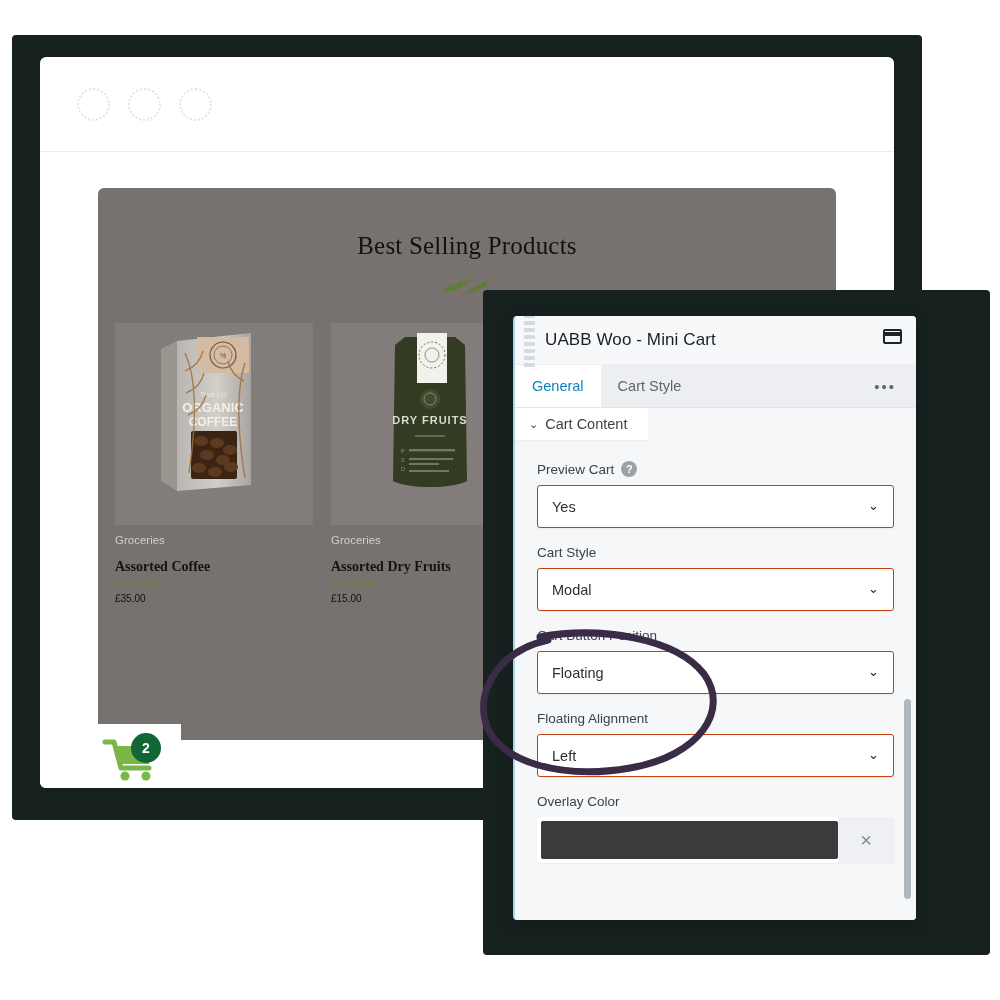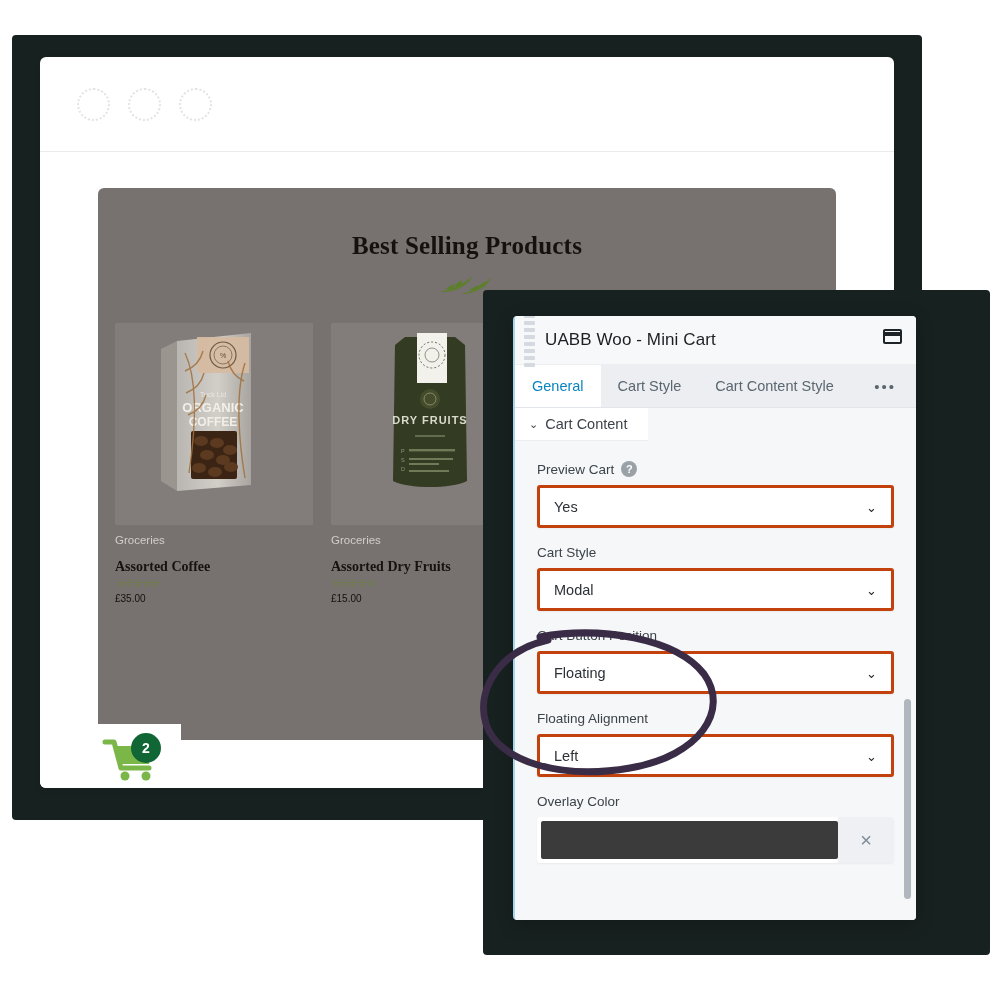--- a/index.html
+++ b/index.html
@@ -45,21 +45,21 @@
   
   .overlay-page {
     position: absolute; left: 58px; top: 36px;
     width: 738px; height: 552px;
     background: #77716f; border-radius: 6px;
     overflow: hidden;
   }
   .section-title {
     text-align: center; margin-top: 44px;
     font-family: "Liberation Serif", serif;
-    font-size: 25px; font-weight: 700; color: #16110f;
+    font-size: 25px; font-weight: 400; color: #16110f;
     letter-spacing: .2px;
   }
   .leaf-wrap { display:flex; justify-content:center; margin-top: 12px; }
 
   .products {
     display: flex; gap: 18px; padding: 27px 17px 0 17px;
   }
   .product { width: 198px; }
   .product-img {
     width: 198px; height: 202px;
@@ -150,21 +150,21 @@
     font-size: 13.5px; color: #3c434a; margin-bottom: 8px;
     display: flex; align-items: center; gap: 7px;
   }
   .help {
     width: 16px; height: 16px; border-radius: 50%;
     background: #9aa2a8; color: #fff;
     font-size: 11px; font-weight: 700;
     display:flex; align-items:center; justify-content:center;
   }
   .select {
-    height: 43px; background: #fff; border: 3px solid #c2410c;
+    height: 43px; background: #fff; border: 1px solid #c2410c;
     border-radius: 3px; display: flex; align-items: center;
     padding: 0 14px; font-size: 14.5px; color: #2b3136;
     box-shadow: 0 1px 2px rgba(0,0,0,.05);
     position: relative;
   }
   .select .chev {
     position: absolute; right: 14px; top: 12px;
     font-size: 13px; color: #20262b;
   }
   .color-row { display: flex; height: 46px; border-radius: 3px; overflow:hidden;
@@ -328,21 +328,20 @@
           <i></i>
           <i></i>
       </div>
       <div class="panel-title">UABB Woo - Mini Cart</div>
       <div class="win-icon"></div>
     </div>
 
     <div class="tabs">
       <div class="tab active">General</div>
       <div class="tab">Cart Style</div>
-      <div class="tab">Cart Content Style</div>
       <div class="tab-more">•••</div>
     </div>
 
     <div class="accordion">
       <span class="chev-sm">⌄</span>
       <span>Cart Content</span>
     </div>
 
     <div class="panel-body">
 

